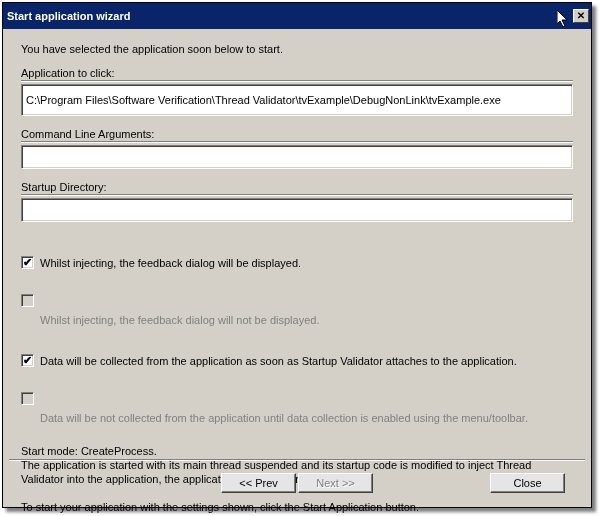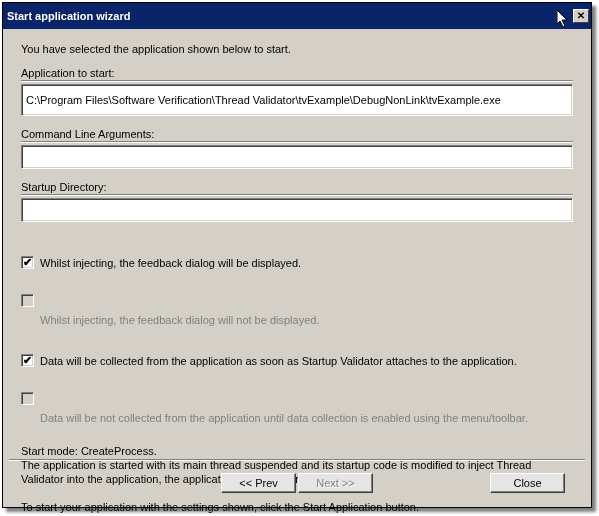--- a/index.html
+++ b/index.html
@@ -159,23 +159,23 @@
     <div class="close-btn">
       <span>✕</span>
     </div>
   </div>
 
   <svg class="cursor" viewBox="0 0 16 20">
     <polygon points="0,0 0,14 3,11 6,17 8,16 5,10 10,10" fill="#fff" stroke="#000" stroke-width="1"></polygon>
   </svg>
 
   <div class="content">
-    <div class="intro">You have selected the application shown below to start.</div>
-
-    <span class="label">Application to start:</span>
+    <div class="intro">You have selected the application soon below to start.</div>
+
+    <span class="label">Application to click:</span>
     <hr class="sep">
     <input class="field" readonly="" value="C:\Program Files\Software Verification\Thread Validator\tvExample\DebugNonLink\tvExample.exe" style="">
 
     <span class="label">Command Line Arguments:</span>
     <hr class="sep">
     <input class="field field-tall" readonly="" value="" style="">
 
     <span class="label">Startup Directory:</span>
     <hr class="sep">
     <input class="field field-tall" readonly="" value="" style="">

